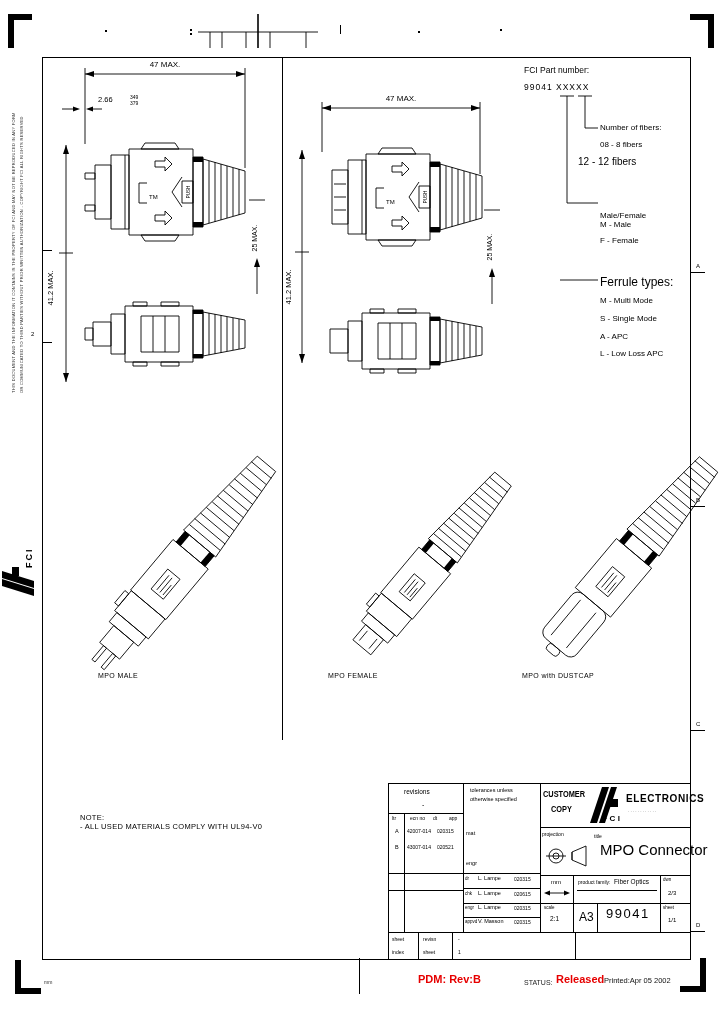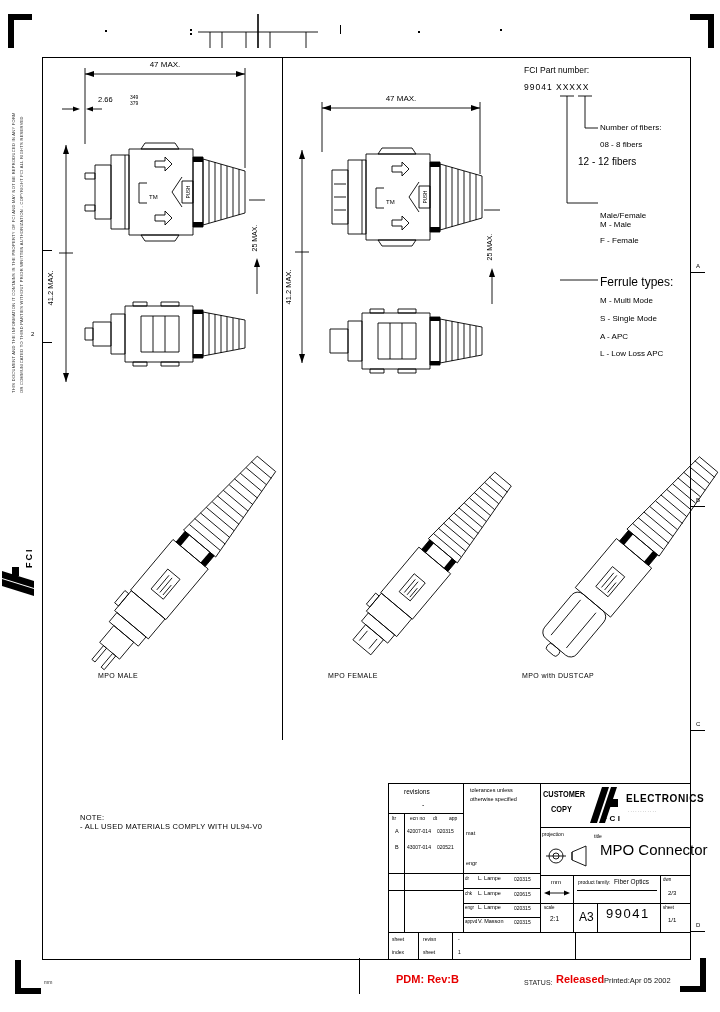--- a/index.html
+++ b/index.html
@@ -483,18 +483,18 @@
 
   <div class="t" style="left:392px;top:937px;font-size:5px">sheet</div>
   <div class="t" style="left:423px;top:937px;font-size:5px">revisn</div>
   <div class="t" style="left:458px;top:937px;font-size:5px">-</div>
   <div class="t" style="left:392px;top:950px;font-size:5px">index</div>
   <div class="t" style="left:423px;top:950px;font-size:5px">sheet</div>
   <div class="t" style="left:458px;top:950px;font-size:5px">1</div>
 
   <div class="ln" style="left:359px;top:958px;width:1px;height:36px"></div>
   <div class="t" style="left:44px;top:980px;font-size:5px;color:#333">mm</div>
-  <div class="t red" style="left:396px;top:974px;font-size:11px">PDM: Rev:B</div>
+  <div class="t red" style="left:418px;top:974px;font-size:11px">PDM: Rev:B</div>
   <div class="t" style="left:524px;top:979px;font-size:7px;color:#222">STATUS:</div>
   <div class="t red" style="left:556px;top:974px;font-size:11px">Released</div>
   <div class="t" style="left:604px;top:977px;font-size:7.5px;color:#111">Printed:Apr 05 2002</div>
 
 </div>
 
 </body></html>

